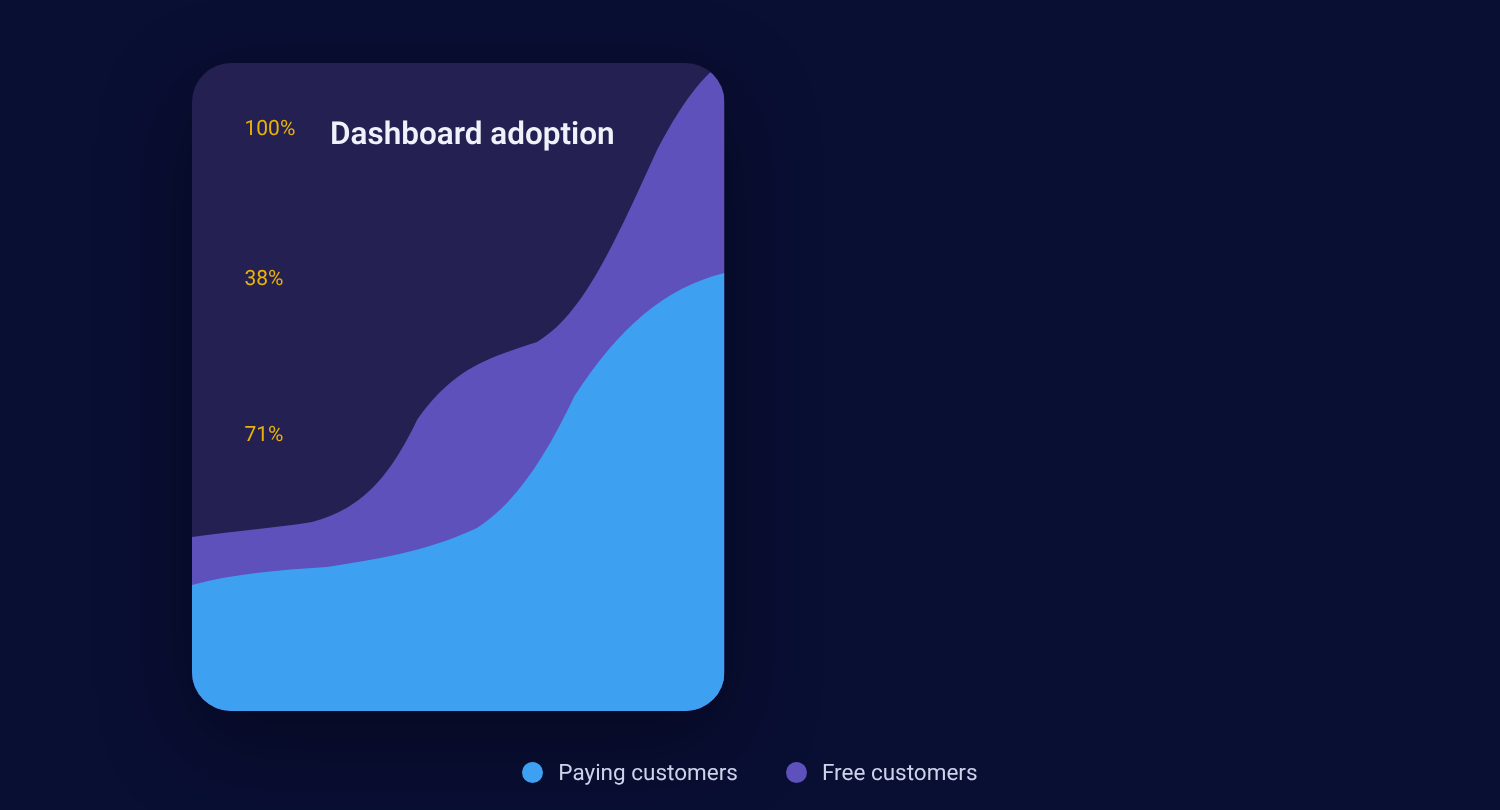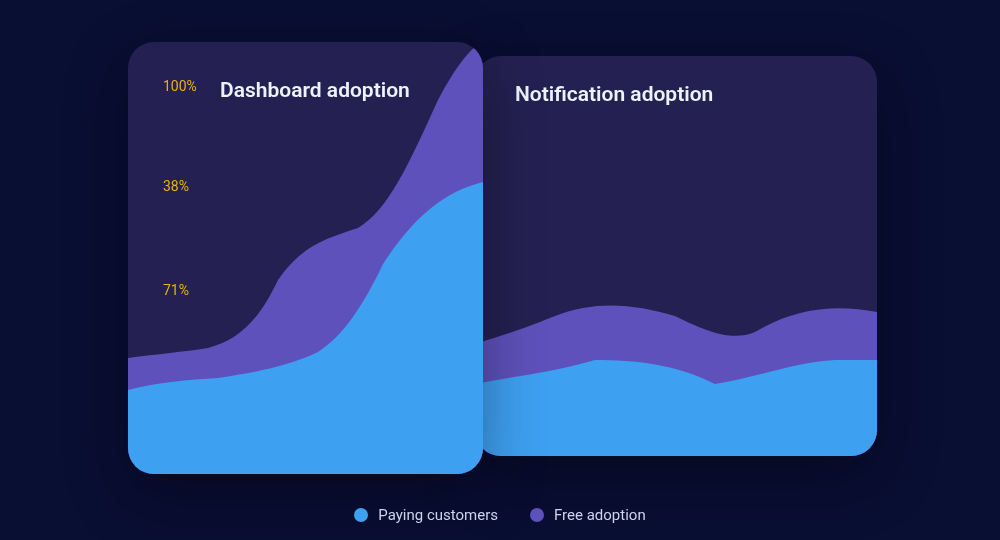--- a/index.html
+++ b/index.html
@@ -91,27 +91,20 @@
     width: 14px;
     height: 14px;
     border-radius: 50%;
     display: inline-block;
   }
 </style>
 </head>
 <body>
 <div class="stage">
 
-  <div class="card card-back">
-    <div class="card-title">Notification adoption</div>
-    <svg class="chart-svg" viewBox="0 0 402 400" preserveAspectRatio="none">
-      <path fill="#5e51bb" d="M0,288 C40,276 60,268 80,260 C120,244 160,248 200,260 C240,280 260,284 280,276 C320,252 360,248 402,256 L402,400 L0,400 Z"></path>
-      <path fill="#3ea0f1" d="M0,328 C40,320 80,316 120,304 C160,304 200,308 240,328 C280,322 320,306 360,304 C380,304 390,304 402,304 L402,400 L0,400 Z"></path>
-    </svg>
-  </div>
 
   <div class="card card-front">
     <div class="card-title">Dashboard adoption</div>
 
     <div class="ytick" style="top:36px">100%</div>
     <div class="ytick" style="top:136px">38%</div>
     <div class="ytick" style="top:240px">71%</div>
     <div class="ytick" style="top:340px">25%</div>
 
     <svg class="chart-svg" viewBox="0 0 355 432" preserveAspectRatio="none">
@@ -120,17 +113,17 @@
     </svg>
   </div>
 
   <div class="legend">
     <div class="legend-item">
       <span class="swatch" style="background:#3ea0f1"></span>
       <span>Paying customers</span>
     </div>
     <div class="legend-item">
       <span class="swatch" style="background:#5e51bb"></span>
-      <span>Free adoption</span>
+      <span>Free customers</span>
     </div>
   </div>
 
 </div>
 
 </body></html>

